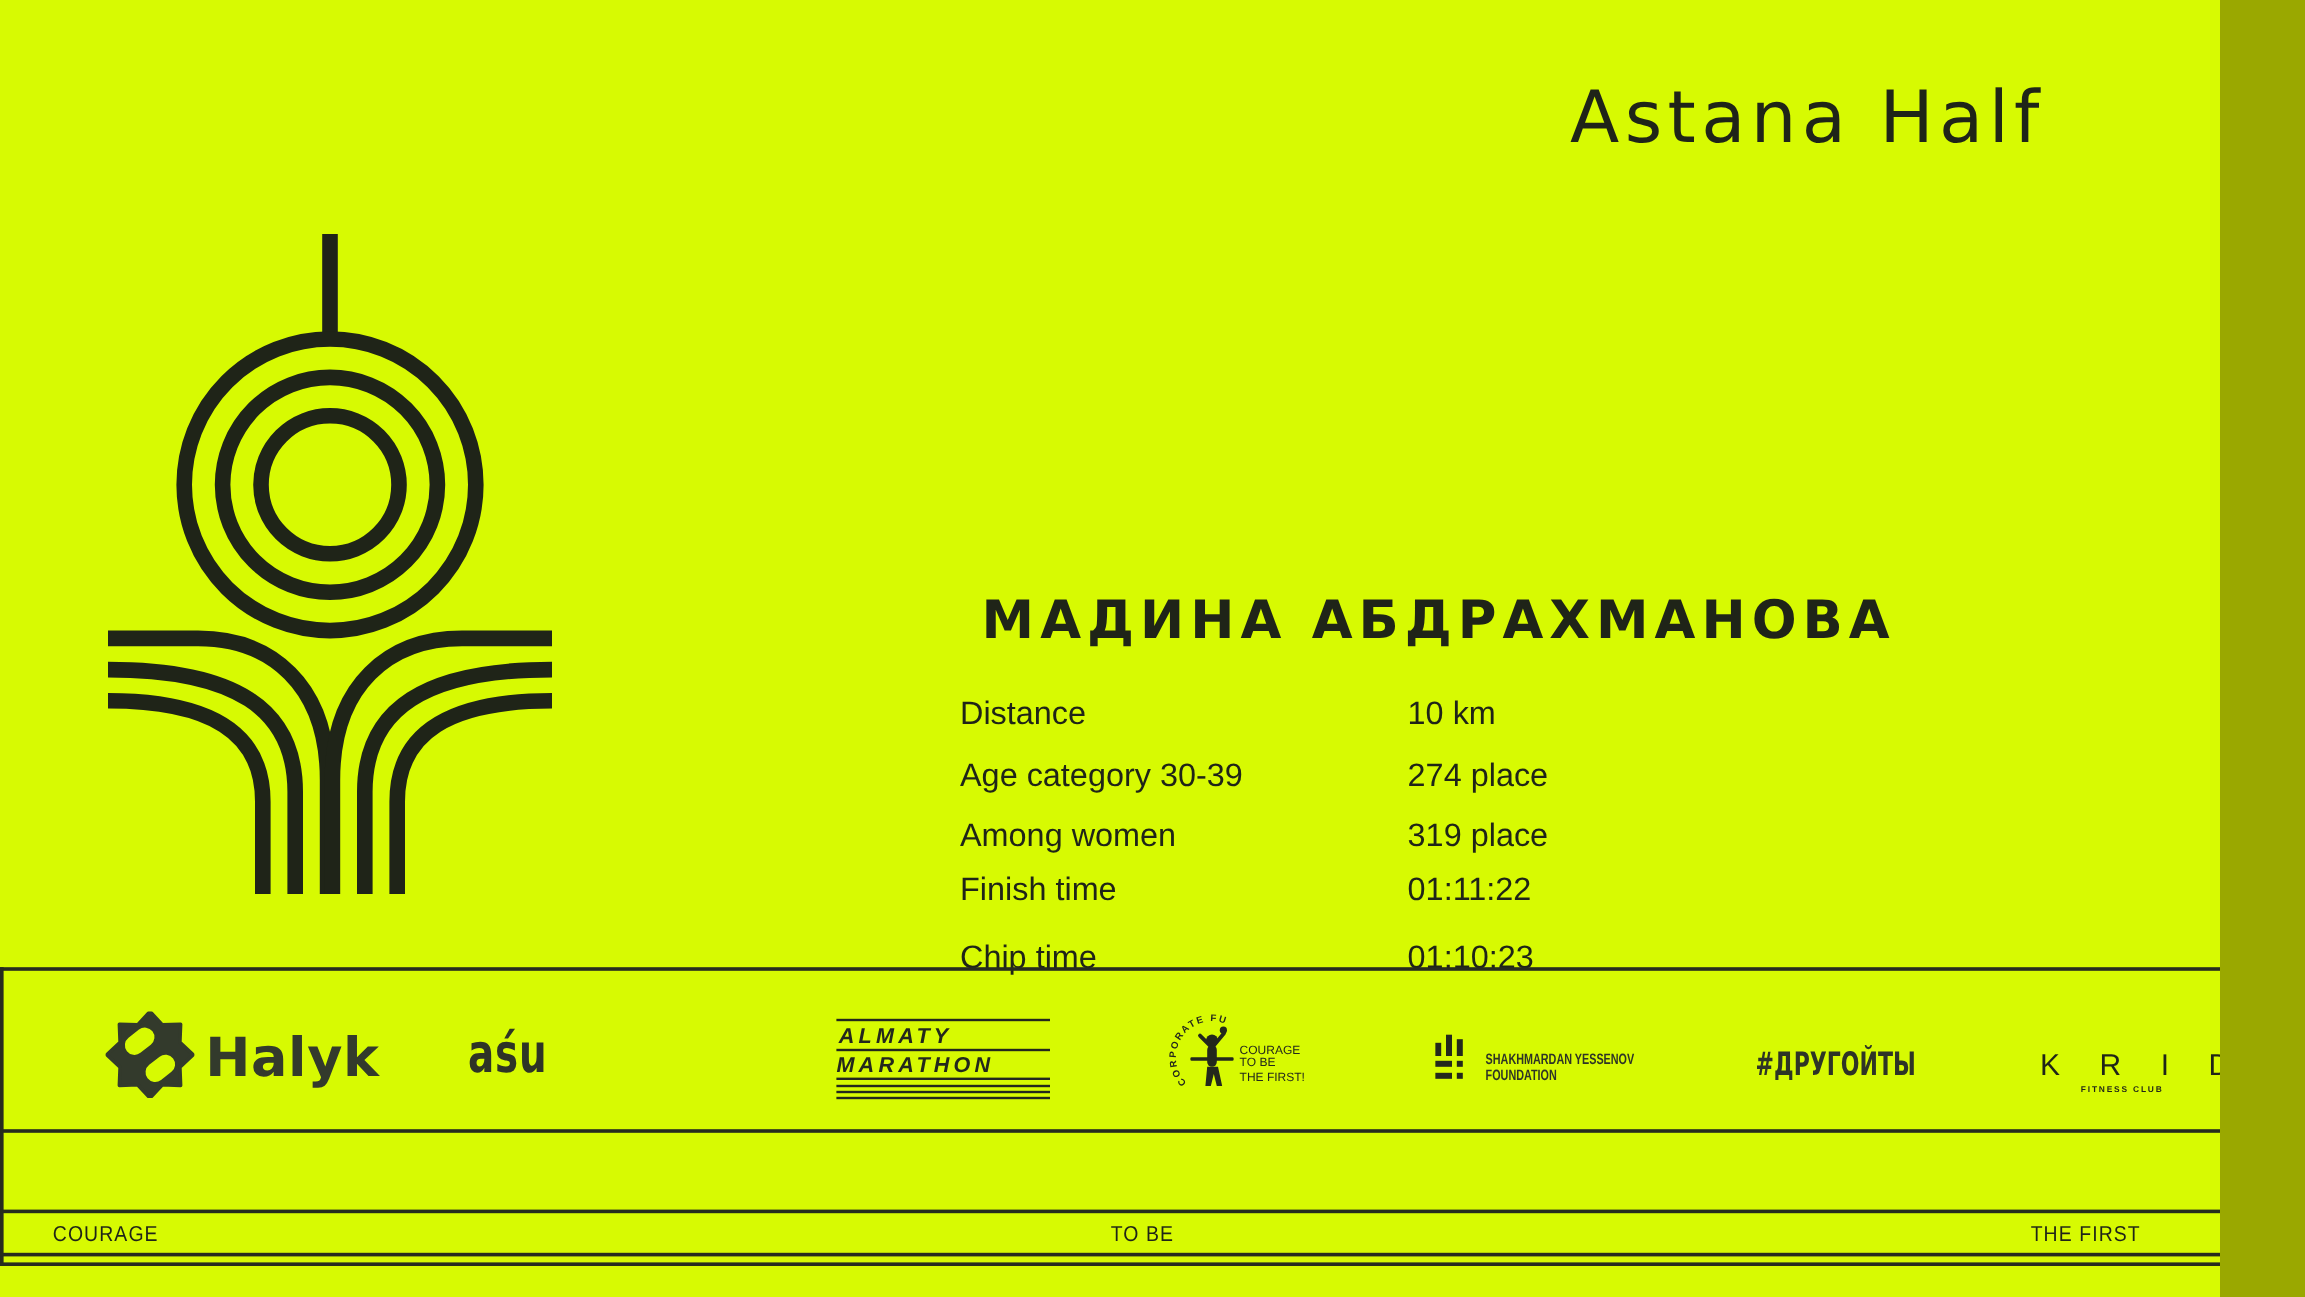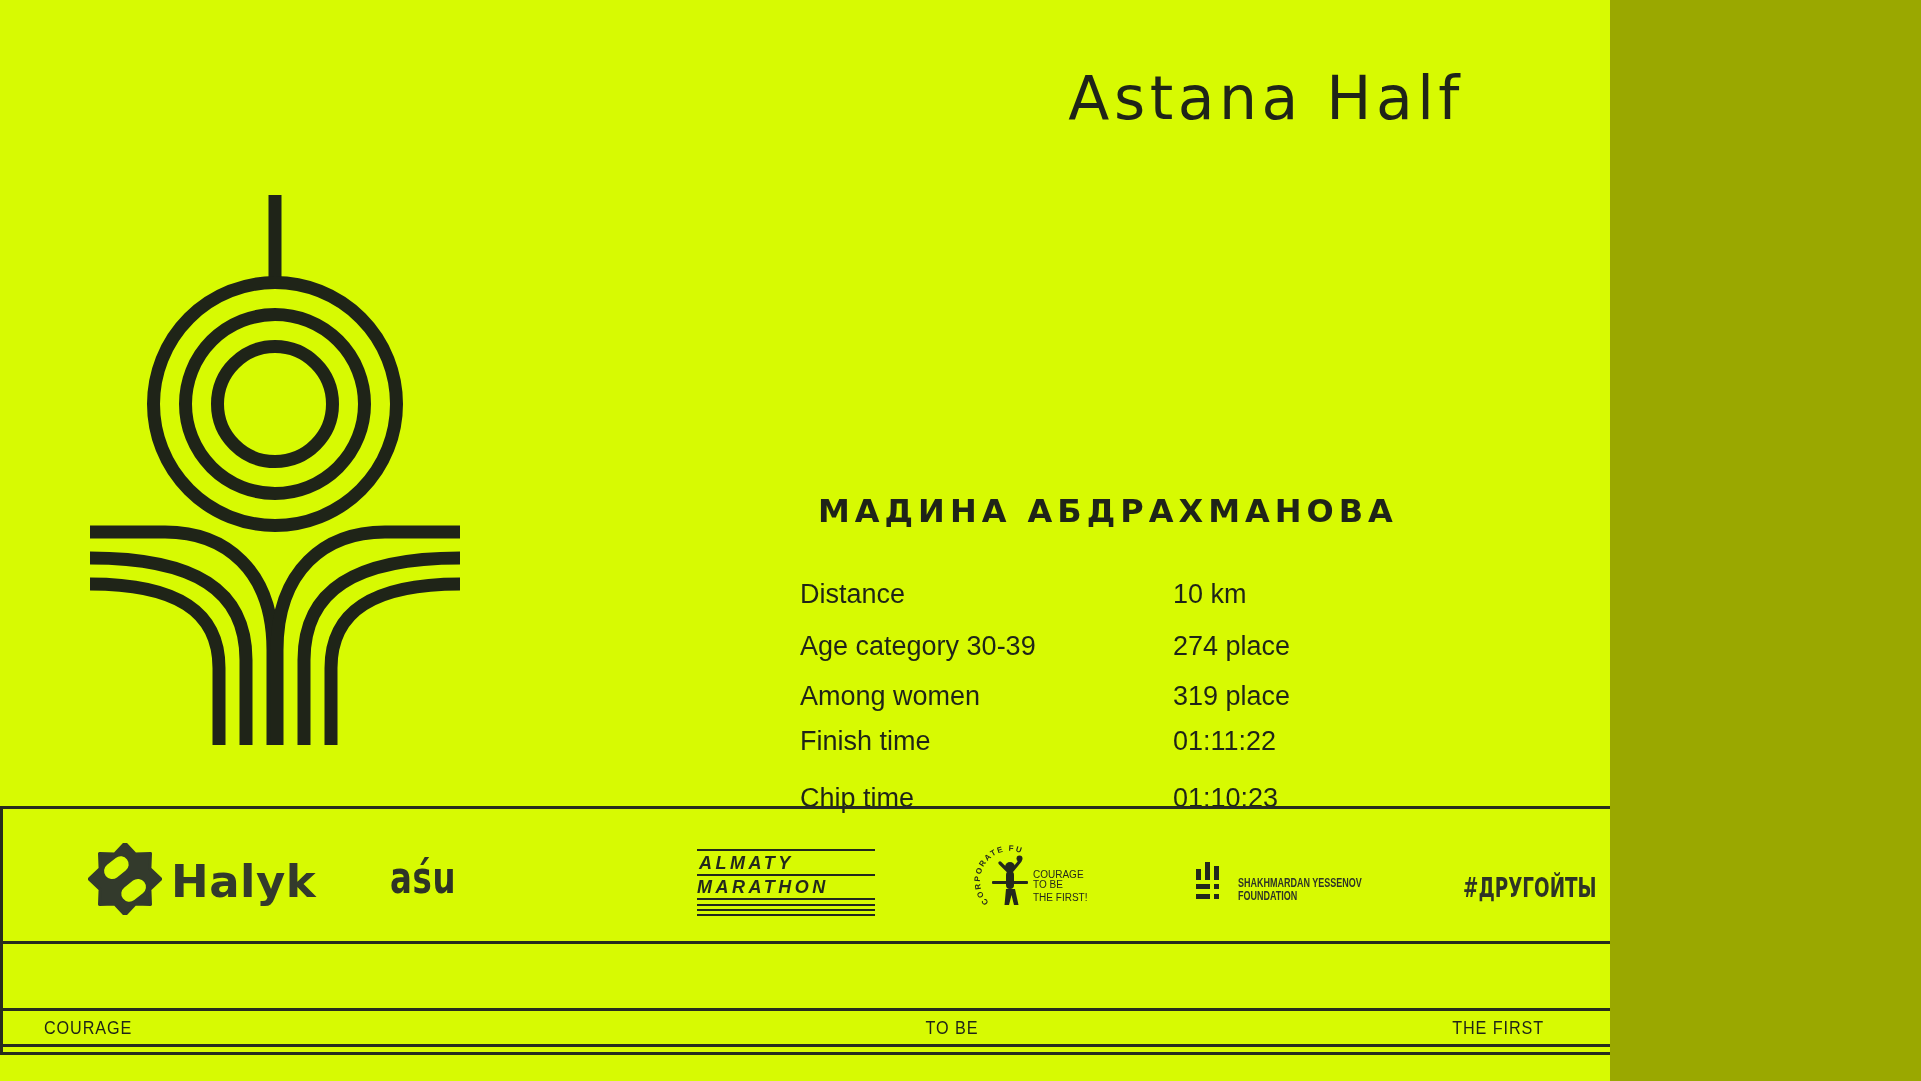--- a/index.html
+++ b/index.html
@@ -1,35 +1,35 @@
 <!DOCTYPE html>
 <html><head>
 <meta charset="utf-8">
 <style>
   html,body{margin:0;padding:0;background:#9aa800;}
   #cert{
-    position:relative; width:1610px; height:1081px; overflow:hidden;
+    position:relative; width:1850px; height:1081px; overflow:hidden;
     background:#D7FA02; color:#1F2418;
     font-family:"DejaVu Sans", sans-serif;
   }
   .abs{position:absolute;}
 
   
   #event-title{
     top:58px; right:146px; text-align:right;
     font-size:60px; line-height:80px; letter-spacing:4.5px; color:#1F2418;
   }
   #certificate-heading{
     top:283px; right:64px; font-size:115px; line-height:115px;
     letter-spacing:14px; white-space:nowrap; color:#1F2418;
   }
 
   
   #participant-name{
-    top:492px; left:818px; font-size:32px; font-weight:700;
+    top:492px; left:818px; font-size:44px; font-weight:700;
     letter-spacing:5px; white-space:nowrap;
   }
   #results{ top:0; left:800px; width:700px; font-family:"Liberation Sans", sans-serif; font-size:27px;}
   .result-row{position:absolute; left:0; width:700px; white-space:nowrap;}
   .result-row .label{position:absolute; left:0; top:0;}
   .result-row .value{position:absolute; left:373px; top:0;}
   .result-row:nth-child(1){top:579px;}
   .result-row:nth-child(2){top:631px;}
   .result-row:nth-child(3){top:681px;}
   .result-row:nth-child(4){top:726px;}

